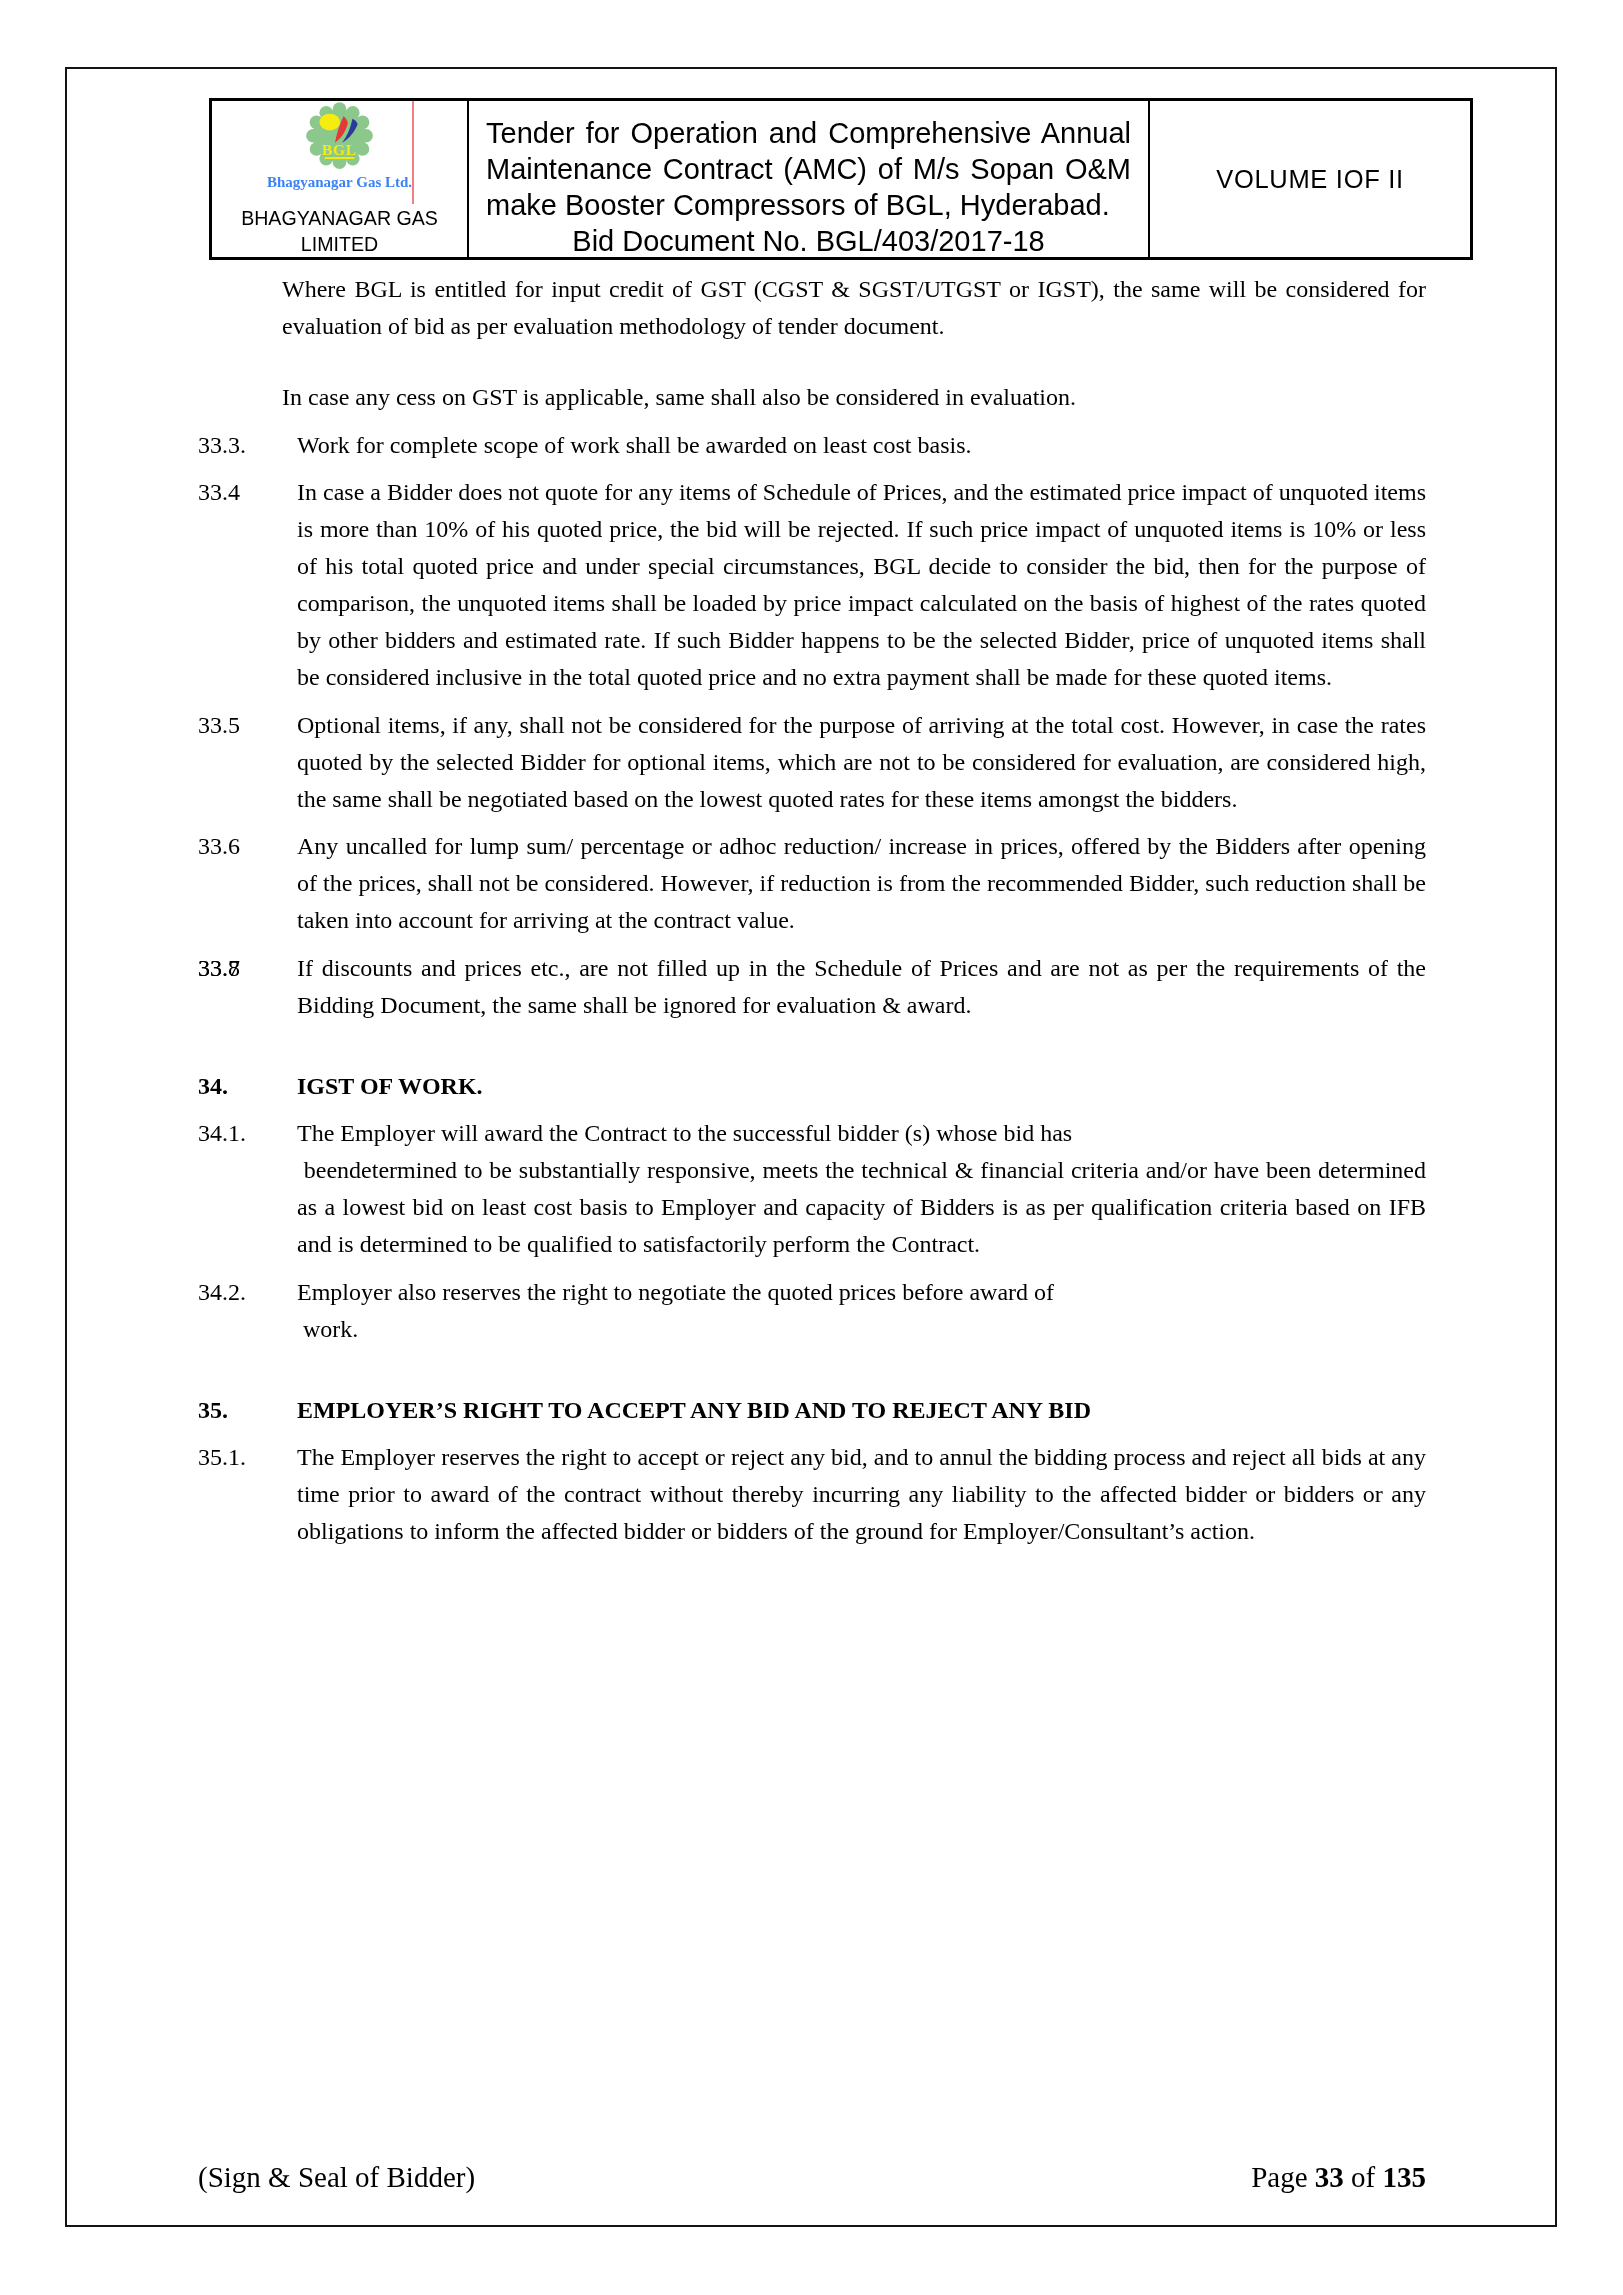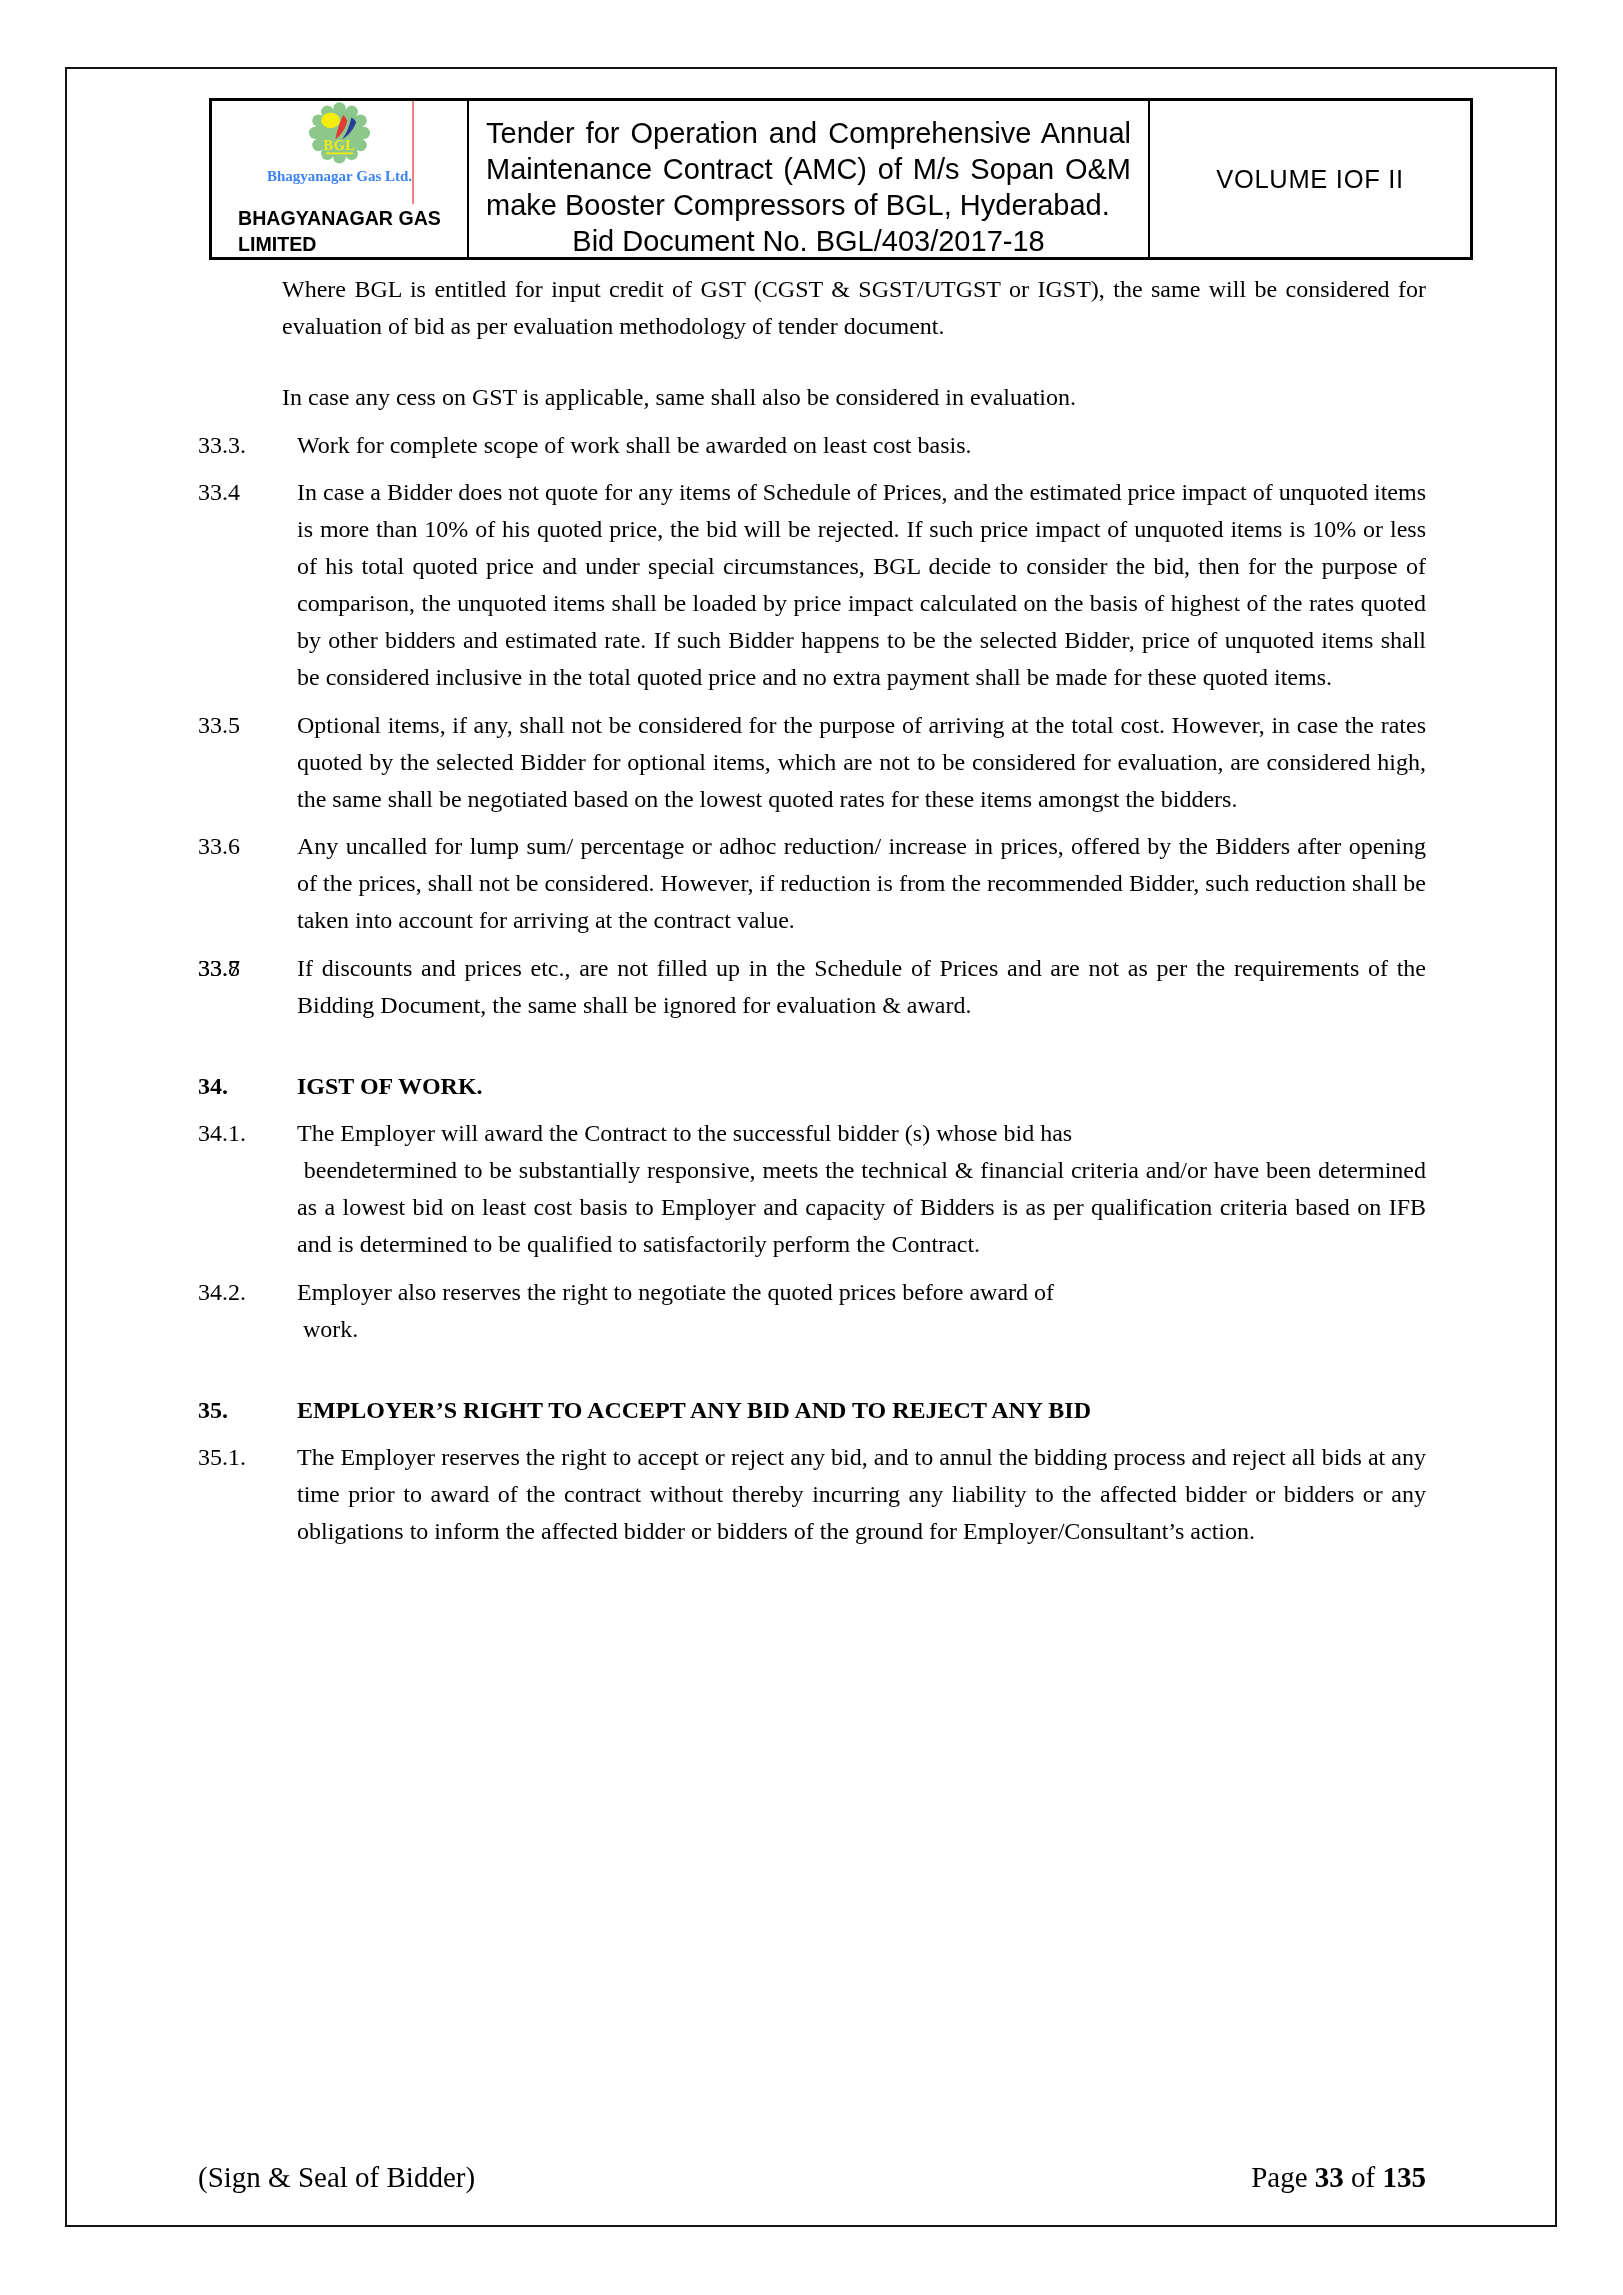--- a/index.html
+++ b/index.html
@@ -46,24 +46,24 @@
   }
   .t-just{text-align:justify;text-align-last:justify;}
   .t-left{text-align:left;}
   .t-center{text-align:center;}
   .logo-caption{
     font-size:15px;line-height:17px;font-weight:bold;
     color:#3b82f6;margin-top:0.7px;
     font-family:"Liberation Serif", serif;
   }
   .company-name{
-    margin-top:20px;
+    margin-top:14px;
     font-family:"Liberation Sans", sans-serif;
     font-size:19.6px;line-height:26px;
-    color:#000;font-weight:bold;
+    text-align:center;color:#000;
   }
   .red-line{
     position:absolute;top:0;left:200px;
     width:2px;height:103px;background:#f28080;
   }
   
   .doc-body{
     position:absolute;left:198px;top:271px;width:1228px;
     font-size:24px;line-height:37px;
   }

